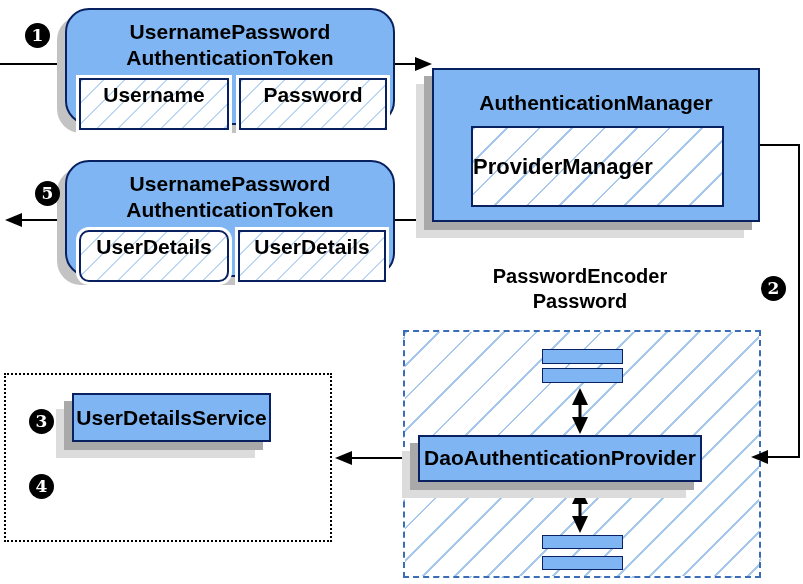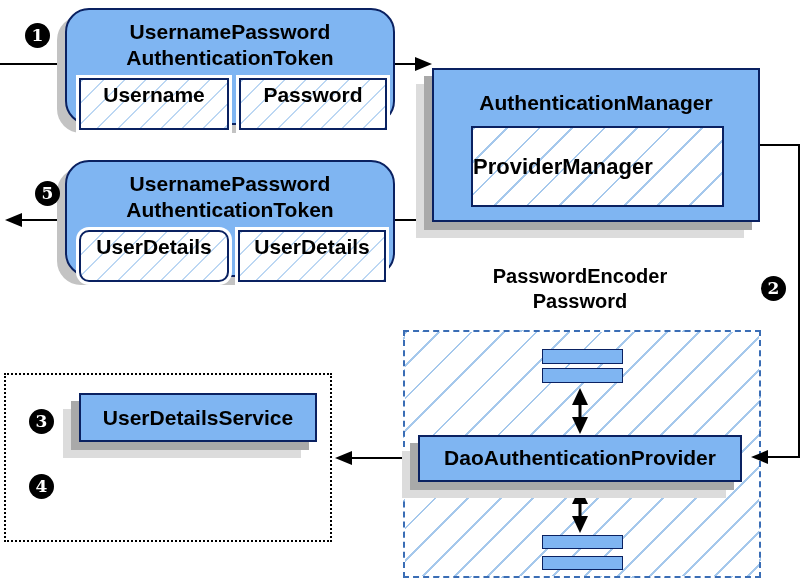--- a/index.html
+++ b/index.html
@@ -49,29 +49,29 @@
   }
   #providers-box{
     position:absolute;left:403px;top:330px;width:358px;height:248px;
     box-sizing:border-box;border:2px dashed #3a6db5;z-index:0;
   }
   .bar{
     position:absolute;left:542px;width:81px;height:15px;box-sizing:border-box;
     background:#7fb5f2;border:1.5px solid #0a2161;z-index:2;
   }
   #dao{
-    left:418px;top:435px;width:324px;height:47px;
+    left:418px;top:435px;width:284px;height:47px;
     font-size:21px;line-height:42px;
   }
   #services-box{
     position:absolute;left:4px;top:373px;width:328px;height:169px;
     box-sizing:border-box;border:2px dotted #000;z-index:1;
   }
   .svc{
-    left:72px;width:238px;font-size:21px;margin-left:7px;
+    left:72px;width:199px;font-size:21px;
   }
   #svc1{top:393px;height:49px;line-height:45px;}
   #svc2{top:462px;height:46px;line-height:42px;}
   
   .badge{
     position:absolute;width:25px;height:25px;border-radius:50%;
     background:#000;color:#fff;z-index:3;
     font-family:"DejaVu Serif",serif;font-size:17px;font-weight:bold;
     line-height:25px;text-align:center;
   }

